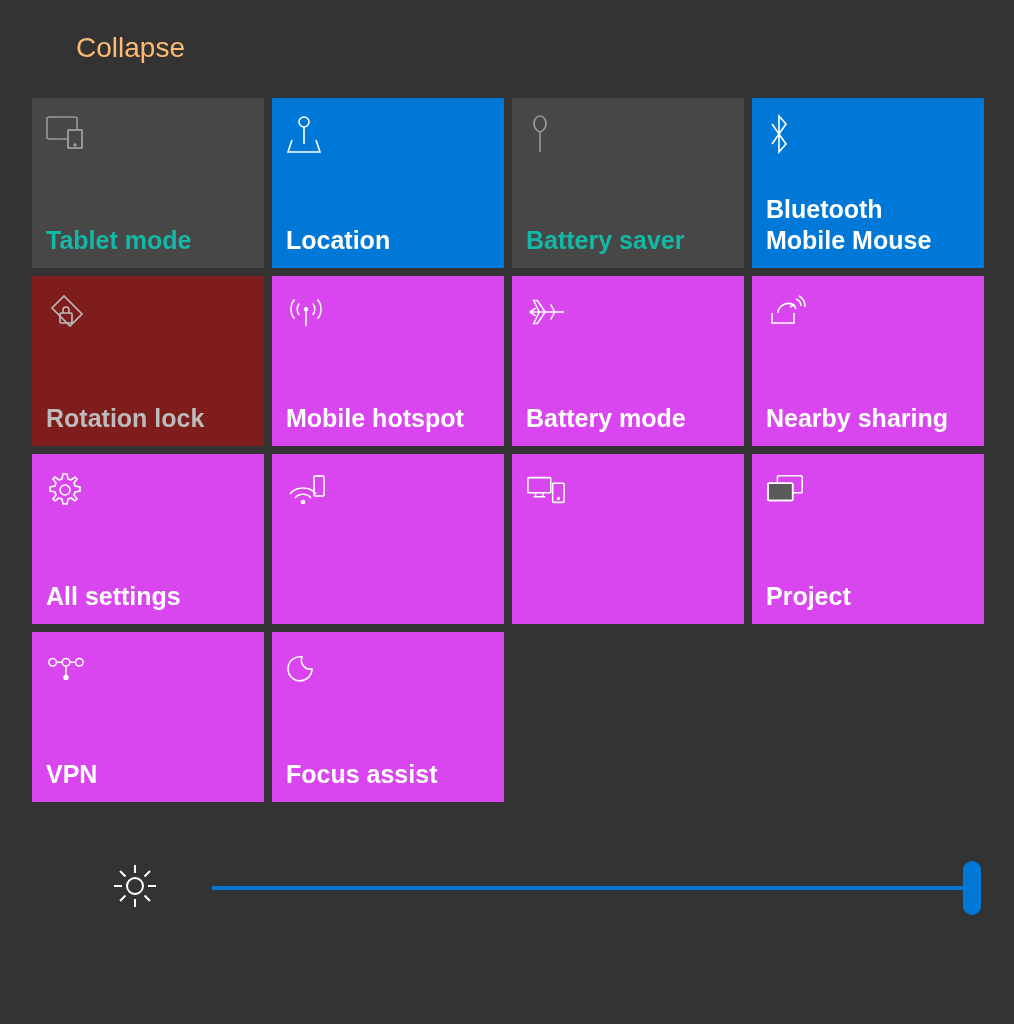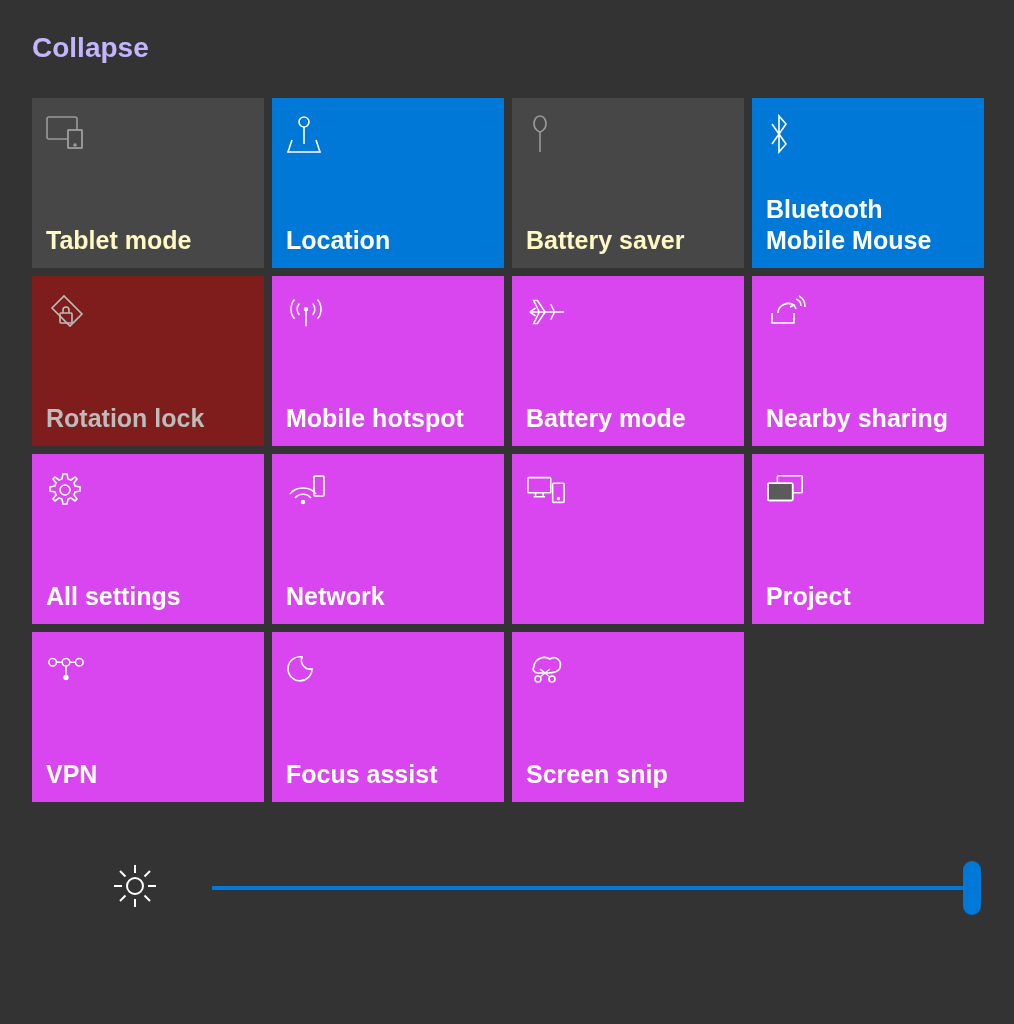--- a/index.html
+++ b/index.html
@@ -5,26 +5,27 @@
     * { box-sizing: border-box; margin: 0; padding: 0; }
     body {
       background: #333333;
       font-family: 'Segoe UI', Tahoma, sans-serif;
       width: 1014px;
       height: 1024px;
       overflow: hidden;
       color: #fff;
     }
     .collapse-link {
-      color: #c4b5fd;
+      color: #fdba74;
       font-size: 28px;
-      font-weight: 700;
+      font-weight: 400;
       padding: 32px 0 0 32px;
       display: inline-block;
       cursor: pointer;
+      margin-left: 44px;
     }
     .tiles-grid {
       display: grid;
       grid-template-columns: repeat(4, 232px);
       grid-auto-rows: 170px;
       gap: 8px;
       padding: 34px 32px 0 32px;
     }
     .tile {
       background: #d946ef;
@@ -60,21 +61,21 @@
       stroke-width: 1.6;
     }
     .tile.disabled .icon svg { stroke: #9a9a9a; }
     .tile.disabled-light .icon svg { stroke: #bcbcbc; }
     .tile .label {
       font-size: 25px;
       font-weight: 700;
       line-height: 1.25;
       white-space: pre-line;
     }
-    .tile.disabled .label { color: #fef9c3; margin-top: 28px; }
+    .tile.disabled .label { color: #14b8a6; margin-top: 28px; }
     .tile.disabled-light .label { color: #bcbcbc; }
     .brightness-row {
       display: flex;
       align-items: center;
       padding: 56px 42px 0 110px;
     }
     .brightness-icon svg {
       stroke: #fff;
       fill: none;
       stroke-width: 2;
@@ -214,21 +215,20 @@
   <div class="tile">
     <span class="icon">
       <svg width="40" height="36" viewBox="0 0 40 36">
         <path d="M4 22 C10 14 24 14 30 22"></path>
         <path d="M9 26 C13 21 21 21 25 26"></path>
         <circle cx="17" cy="30" r="1.5" fill="#fff"></circle>
         <rect x="28" y="4" width="10" height="20" rx="1"></rect>
         <path d="M31 4 h4"></path>
       </svg>
     </span>
-    <span class="label">Network</span>
   </div>
 
   <div class="tile">
     <span class="icon">
       <svg width="42" height="34" viewBox="0 0 42 34">
         <rect x="2" y="4" width="24" height="16" rx="1"></rect>
         <path d="M10 20 v4 M18 20 v4 M8 24 h12"></path>
         <rect x="28" y="10" width="12" height="20" rx="1"></rect>
         <circle cx="34" cy="26" r="1" fill="#fff"></circle>
       </svg>
@@ -262,31 +262,20 @@
 
   <div class="tile">
     <span class="icon">
       <svg width="34" height="34" viewBox="0 0 34 34">
         <path d="M26 18 A12 12 0 1 1 16 6 A9 9 0 0 0 26 18 Z"></path>
       </svg>
     </span>
     <span class="label">Focus assist</span>
   </div>
 
-  <div class="tile">
-    <span class="icon">
-      <svg width="40" height="34" viewBox="0 0 40 34">
-        <path d="M8 16 C8 8 18 4 24 8 C30 4 36 10 34 16 C34 20 28 22 22 22 L12 22 C8 22 6 18 8 16 Z"></path>
-        <circle cx="12" cy="28" r="3"></circle>
-        <circle cx="26" cy="28" r="3"></circle>
-        <path d="M14 26 L24 18 M24 26 L14 18"></path>
-      </svg>
-    </span>
-    <span class="label">Screen snip</span>
-  </div>
 
 </div>
 
 <div class="brightness-row">
   <span class="brightness-icon">
     <svg width="50" height="50" viewBox="0 0 50 50">
       <circle cx="25" cy="25" r="8"></circle>
       <path d="M25 4 V12 M25 38 V46 M4 25 H12 M38 25 H46 M10 10 L15.5 15.5 M34.5 34.5 L40 40 M10 40 L15.5 34.5 M34.5 15.5 L40 10"></path>
     </svg>
   </span>

